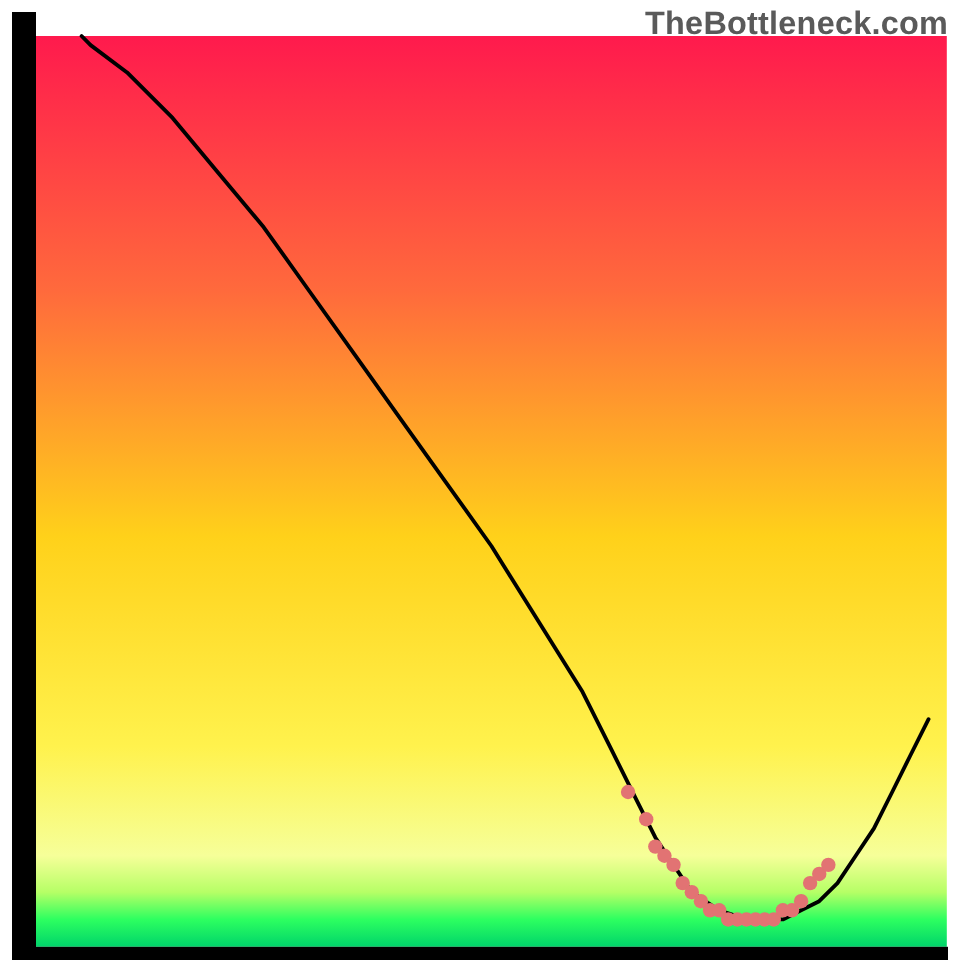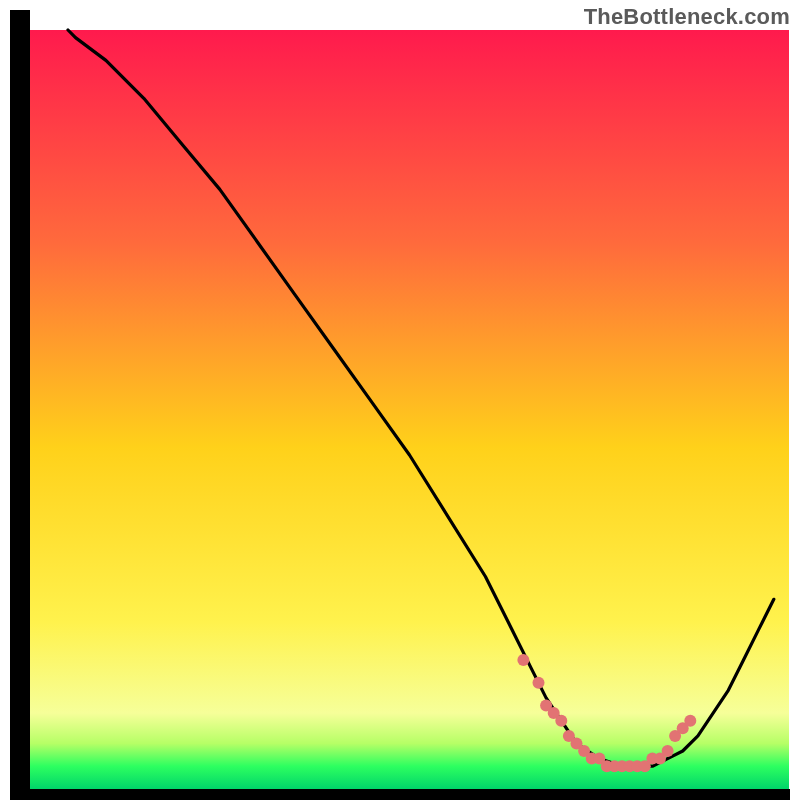--- a/index.html
+++ b/index.html
@@ -13,21 +13,21 @@
   }
   .stage {
     position: relative;
     width: 800px;
     height: 800px;
   }
   .watermark {
     position: absolute;
     top: 4px;
     right: 10px;
-    font-size: 22px;
+    font-size: 27px;
     font-weight: 600;
     color: #5a5a5a;
     letter-spacing: 0.2px;
     user-select: none;
   }
   svg.plot {
     position: absolute;
     top: 0;
     left: 0;
   }

